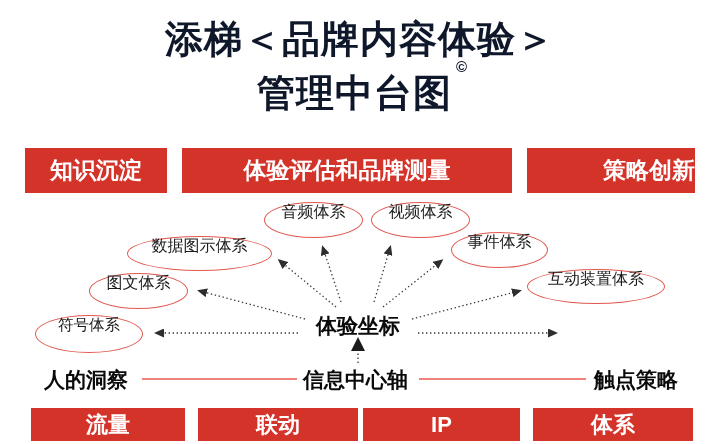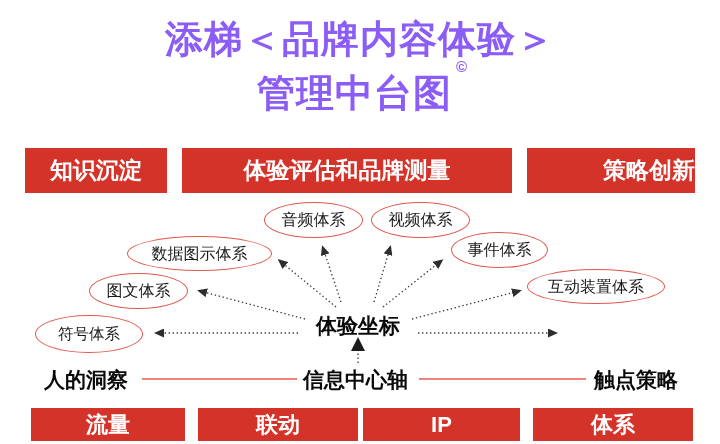--- a/index.html
+++ b/index.html
@@ -4,33 +4,33 @@
 <style>
   html,body{margin:0;padding:0;}
   body{
     width:720px;height:444px;background:#ffffff;position:relative;overflow:hidden;
     font-family:"Liberation Sans","DejaVu Sans",sans-serif;color:#111;
   }
   .stage{position:absolute;inset:0;}
 
   
   .title{position:absolute;top:16px;left:0;width:720px;text-align:center;
-    font-weight:bold;font-size:38px;line-height:47px;letter-spacing:1px;color:#8b5cf6;}
+    font-weight:bold;font-size:38px;line-height:47px;letter-spacing:1px;color:#0f172a;}
   .title .l2wrap{position:relative;display:inline-block;}
   .title sup{font-size:15px;font-weight:bold;position:relative;top:-20px;left:4px;letter-spacing:0;}
 
   
   .bar{position:absolute;background:var(--bar-red,#d4332a);color:#fff;font-weight:bold;
     display:flex;align-items:center;justify-content:center;}
   .topbar .bar{top:148px;height:45px;font-size:23px;}
   .botbar .bar{top:408px;height:33px;font-size:22px;}
 
   
   .oval{position:absolute;border:1.6px solid var(--oval-red,#e0584e);border-radius:50%;
-    display:flex;flex-direction:column;align-items:center;justify-content:center;
+    display:flex;flex-direction:column;align-items:center;justify-content:flex-start;
     font-size:16px;color:#1a1a1a;text-align:center;background:#fff0;line-height:1.12;}
 
   
   .lbl{position:absolute;font-weight:bold;color:#0a0a0a;white-space:nowrap;}
   .center-lbl{font-size:21px;}
   .axis-lbl{font-size:21px;}
   .side-lbl{font-size:21px;}
 
   svg.overlay{position:absolute;left:0;top:0;pointer-events:none;}
 </style>

